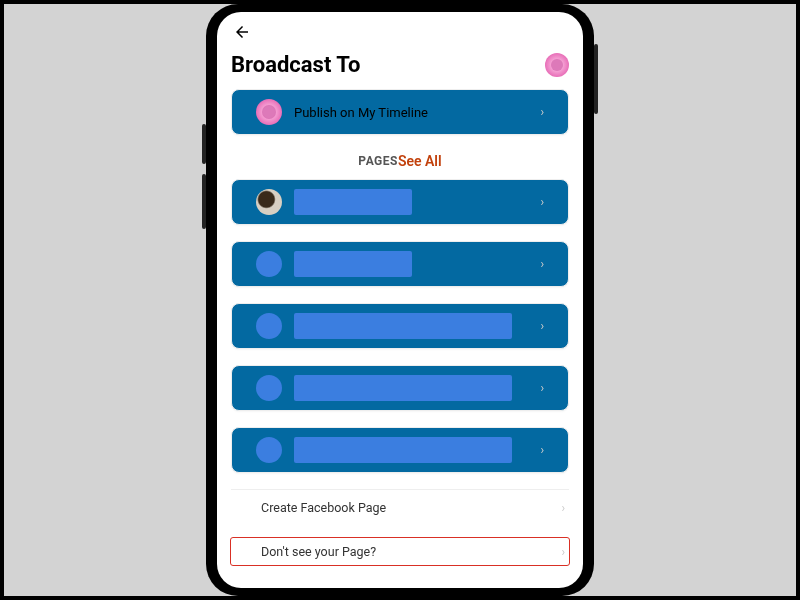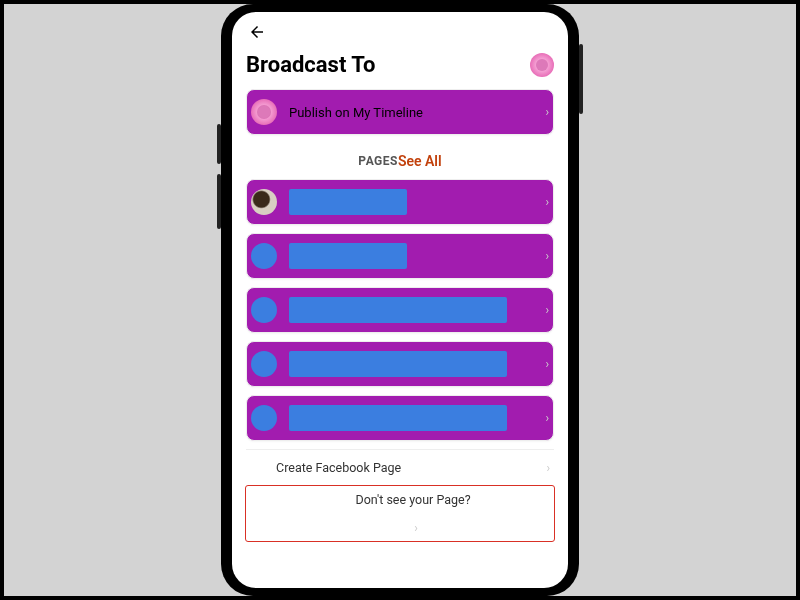--- a/index.html
+++ b/index.html
@@ -14,21 +14,21 @@
     }
     .outer-border {
       width: 800px;
       height: 600px;
       border: 4px solid #000;
       display: flex;
       justify-content: center;
       background: #d3d3d3;
     }
     .phone {
-      width: 358px;
+      width: 388px;
       height: 592px;
       margin-top: 0;
       background: #000;
       border-radius: 32px;
       padding: 8px 11px;
       position: relative;
     }
     .phone-side-btn1 { position: absolute; left: -4px; top: 120px; width: 4px; height: 40px; background: #222; border-radius: 2px; }
     .phone-side-btn2 { position: absolute; left: -4px; top: 170px; width: 4px; height: 55px; background: #222; border-radius: 2px; }
     .phone-side-btn3 { position: absolute; right: -4px; top: 40px; width: 4px; height: 70px; background: #222; border-radius: 2px; }
@@ -72,25 +72,25 @@
       position: absolute;
       inset: 6px;
       background: #c44a99;
       border-radius: 50%;
       opacity: 0.5;
     }
     .card {
       border: 1px solid #eee;
       border-radius: 8px;
       box-shadow: 0 1px 2px rgba(0,0,0,0.04);
-      padding: 9px 4px;
-      display: flex;
-      align-items: center;
-      margin-bottom: 8px;
-      background: #a21caf;
+      padding: 9px 24px;
+      display: flex;
+      align-items: center;
+      margin-bottom: 16px;
+      background: #0369a1;
       cursor: pointer;
     }
     .card-icon, .page-avatar {
       width: 26px;
       height: 26px;
       border-radius: 50%;
       flex-shrink: 0;
       margin-right: 12px;
     }
     .card-text {
@@ -144,24 +144,23 @@
       cursor: pointer;
       gap: 14px;
     }
     .footer-text {
       font-size: 12.5px;
       color: #333;
     }
     .footer-row.highlight {
       border: 1.5px solid #d93025;
       border-radius: 3px;
-      margin: 0 -1px;
+      margin: 12px -1px;
       padding-top: 6px;
       padding-bottom: 6px;
-      flex-direction: column;
     }
   </style>
 </head>
 <body>
 
 <div class="outer-border">
   <div class="phone">
     <div class="phone-side-btn1"></div>
     <div class="phone-side-btn2"></div>
     <div class="phone-side-btn3"></div>

